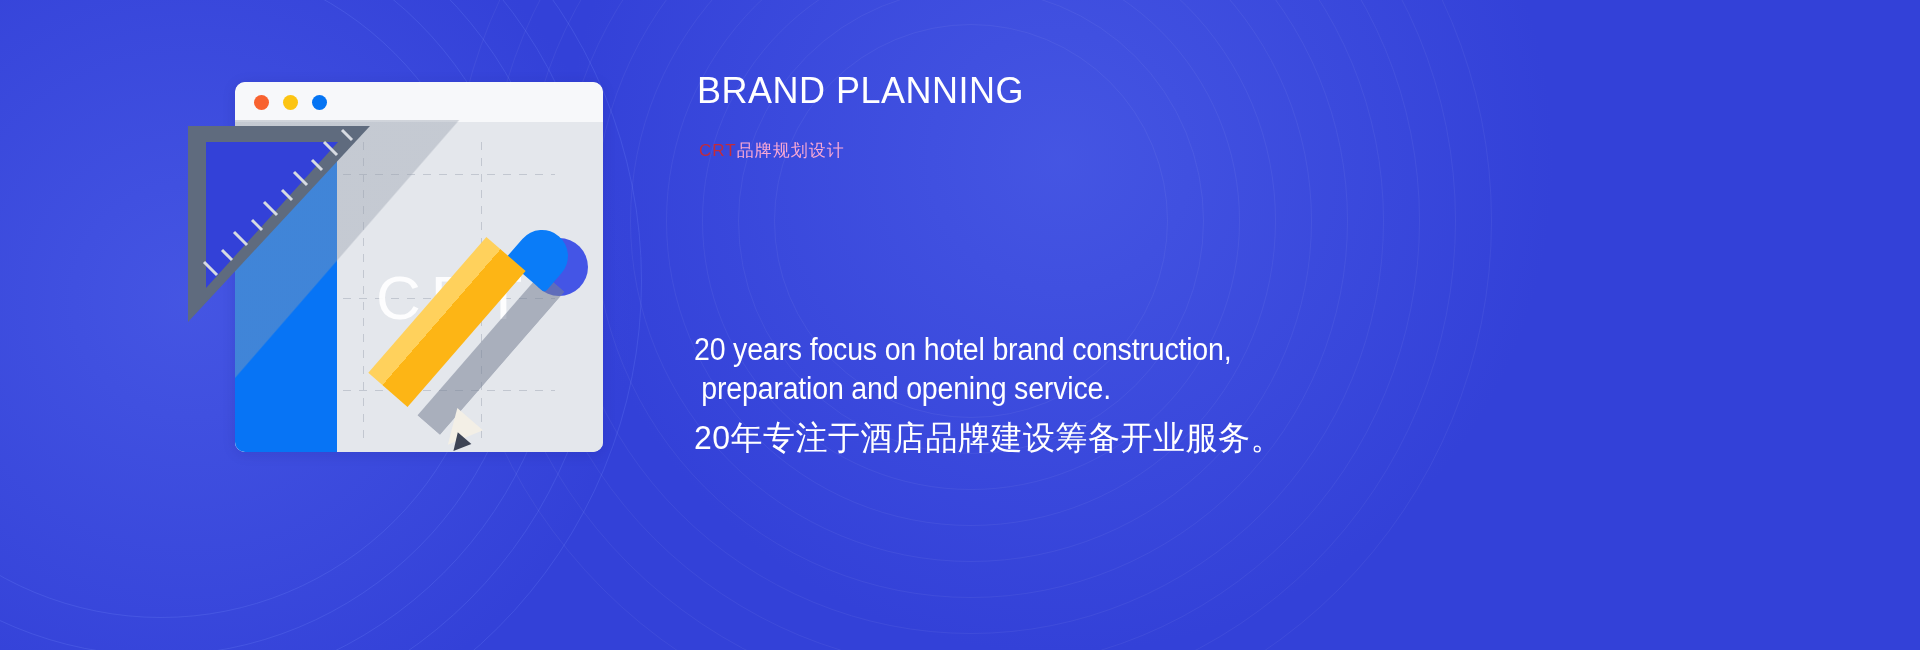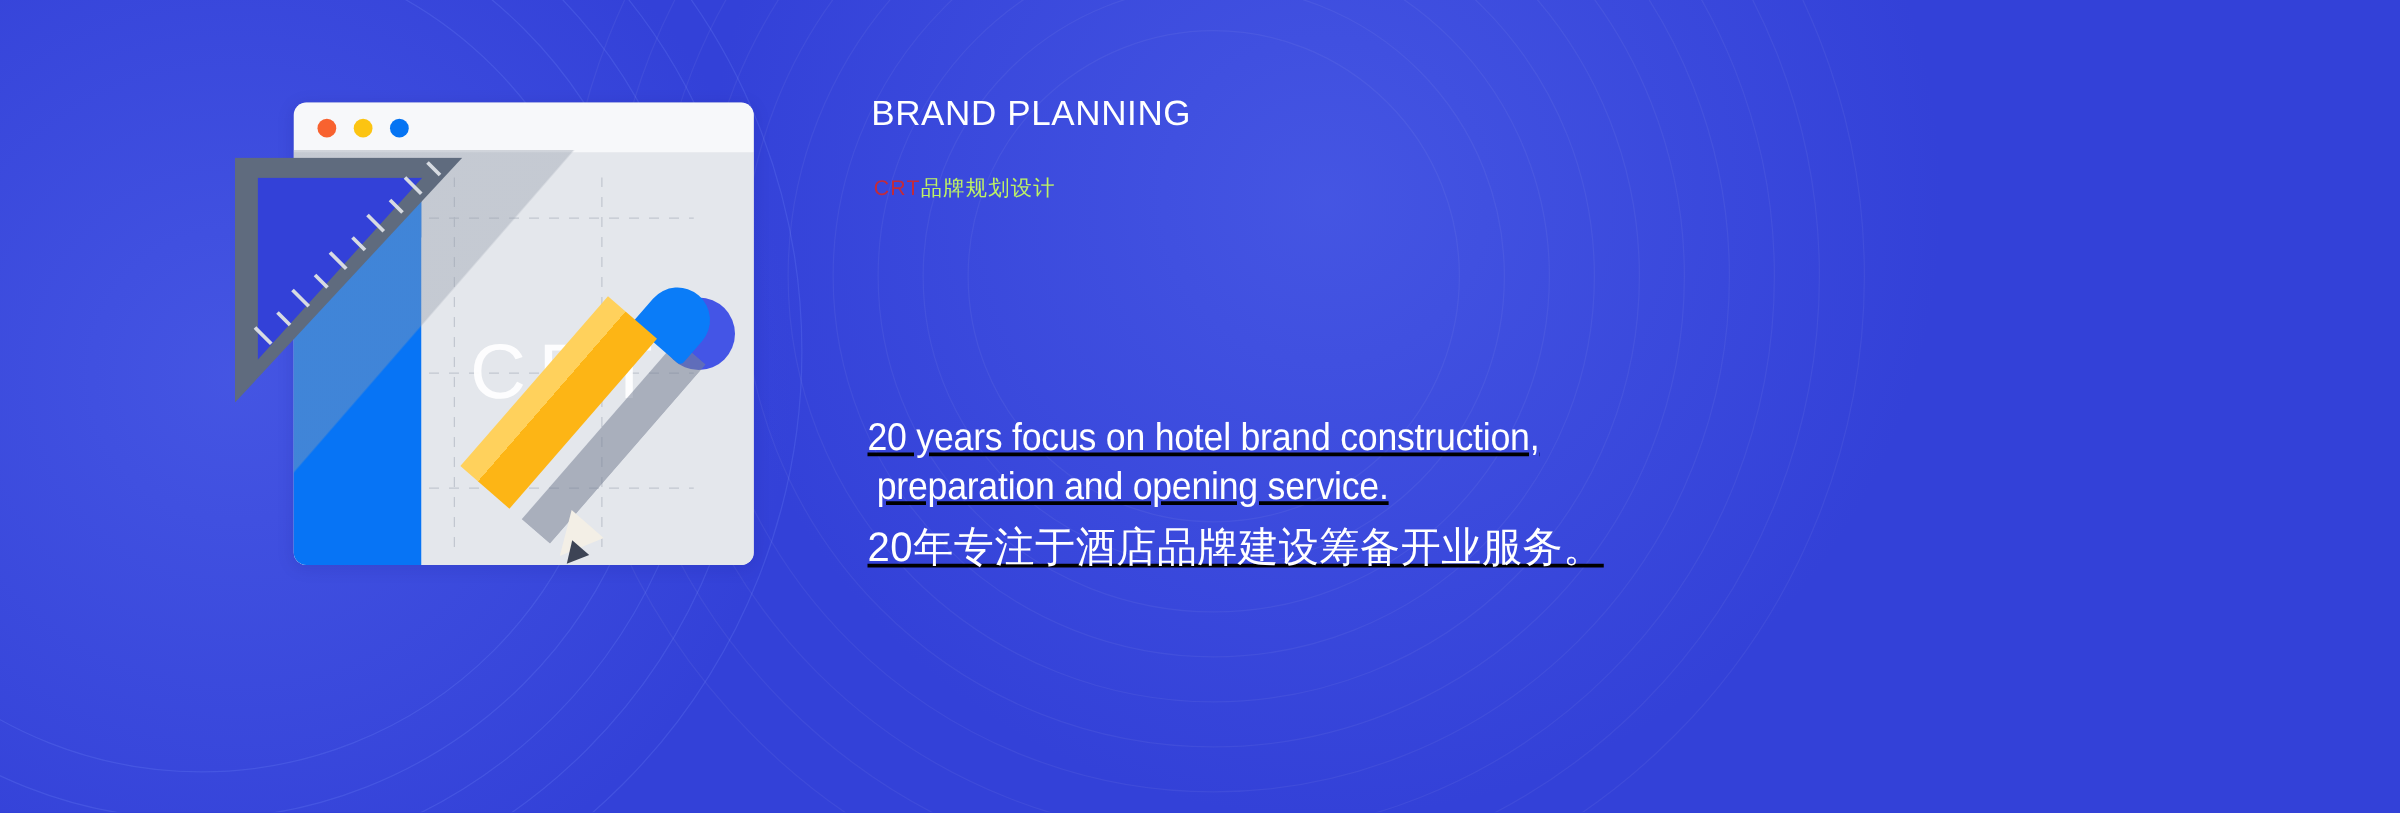--- a/index.html
+++ b/index.html
@@ -52,28 +52,28 @@
   .pencil-cap{position:absolute;left:42px;top:-2px;width:52px;height:52px;border-radius:26px 26px 4px 4px;background:#0a7cf8;transform:rotate(41deg);}
   .pencil-body{position:absolute;left:6px;top:22px;width:52px;height:180px;background:linear-gradient(90deg,#ffd15c 0%,#ffd15c 36%,#fdb515 36%,#fdb515 100%);transform:rotate(41deg);transform-origin:50% 0;}
   .pencil-tip{position:absolute;left:-32px;top:183px;width:0;height:0;border-left:17px solid transparent;border-right:17px solid transparent;border-top:34px solid #f3efe6;transform:rotate(41deg);}
   .pencil-lead{position:absolute;left:-24px;top:204px;width:0;height:0;border-left:9px solid transparent;border-right:9px solid transparent;border-top:17px solid #3d4455;transform:rotate(41deg);}
   .pencil-shadow{position:absolute;left:38px;top:40px;width:60px;height:190px;background:rgba(120,130,150,0.55);transform:rotate(41deg);transform-origin:50% 0;clip-path:polygon(50% 0,100% 0,100% 100%,50% 100%);}
   .pencil-halo{position:absolute;left:56px;top:6px;width:58px;height:58px;border-radius:50%;background:#4455e6;}
 
   
   .headline{position:absolute;left:697px;top:76px;}
   .headline .l1,.headline .l2{
-    color:#ffffff;font-size:28px;letter-spacing:.5px;line-height:30px;font-weight:400;
+    color:#ffffff;font-size:36px;letter-spacing:.5px;line-height:30px;font-weight:400;
     font-family:"Liberation Sans",sans-serif;
   }
   .sub{position:absolute;left:699px;top:141px;font-size:17px;line-height:20px;white-space:nowrap;}
   .sub .red{color:#c32b3a;letter-spacing:1px;}
-  .sub .cn{color:#bef264;letter-spacing:1px;}
+  .sub .cn{color:#f9a8d4;letter-spacing:1px;}
 
-  .tagline{position:absolute;left:694px;top:330px;width:720px;text-decoration:underline;}
+  .tagline{position:absolute;left:694px;top:330px;width:720px;}
   .tagline .en{
     color:#ffffff;font-size:31px;line-height:39px;font-weight:300;
     font-family:"Liberation Sans",sans-serif;letter-spacing:-0.2px;
     transform:scaleX(0.92);transform-origin:left center;
   }
   .tagline .en .l2{padding-left:8px;display:block;}
   .tagline .cn{
     color:#ffffff;font-size:33px;line-height:44px;margin-top:8px;letter-spacing:.5px;
     font-family:"Liberation Sans",sans-serif;font-weight:400;
     transform:scaleX(0.97);transform-origin:left center;

